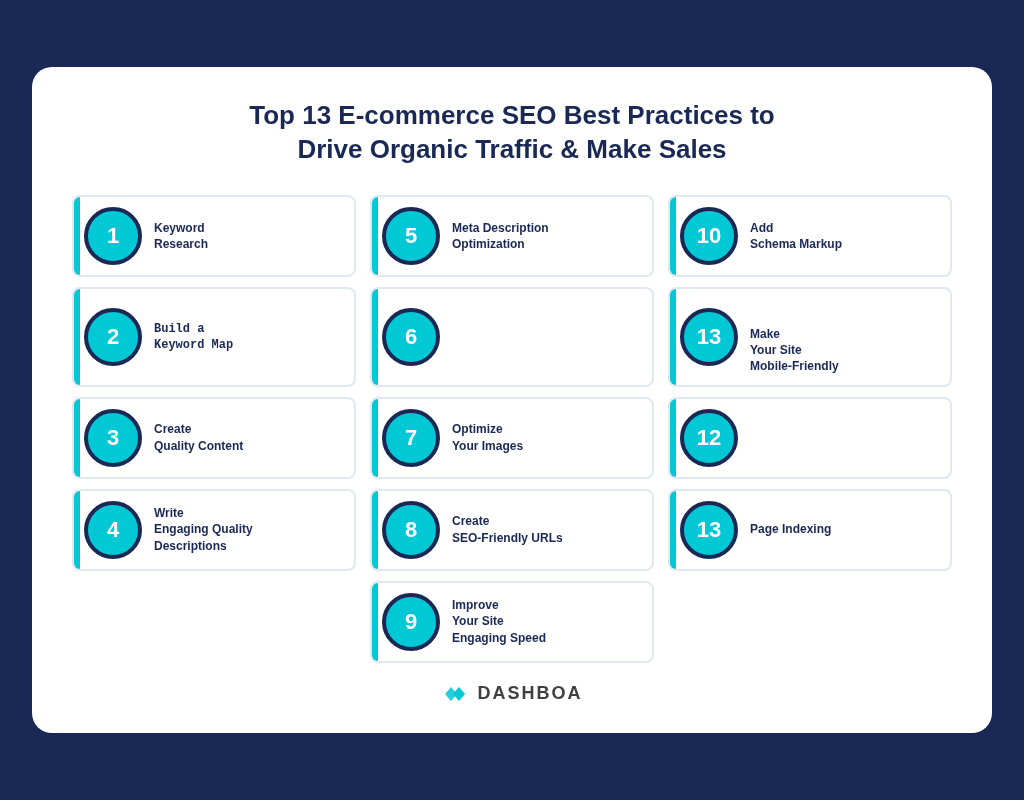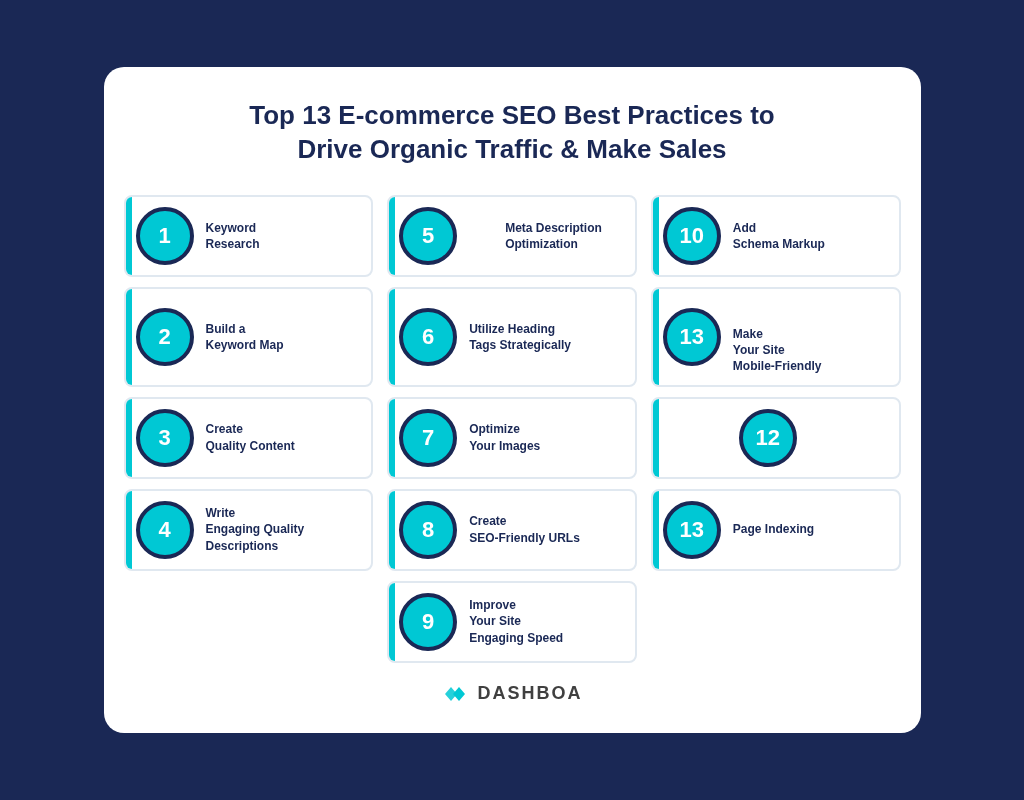--- a/index.html
+++ b/index.html
@@ -12,22 +12,22 @@
       align-items: center;
       min-height: 100vh;
       width: 1024px;
       height: 800px;
       overflow: hidden;
     }
 
     .card {
       background: white;
       border-radius: 20px;
-      width: 817px;
-      padding: 32px 20px 28px;
+      width: 960px;
+      padding: 32px 40px 28px;
       position: relative;
     }
 
     .title {
       text-align: center;
       color: #1a2855;
       font-size: 26px;
       font-weight: 800;
       line-height: 1.3;
       margin-bottom: 28px;
@@ -120,43 +120,41 @@
 
   <div class="grid" id="grid-container" style="display: grid; grid-template-columns: 1fr 1fr 1fr; grid-template-rows: repeat(5, auto); gap: 10px 14px;">
 
   <div class="item" style="grid-area: 1 / 1;">
         <div class="circle">1</div>
         <div class="item-label" style="white-space: pre-line;">Keyword
 Research</div>
       </div>
       <div class="item" style="grid-area: 2 / 1;">
         <div class="circle">2</div>
-        <div class="item-label" style="white-space: pre-line;">Build a
+        <div class="item-label" style="white-space: pre-line; font-family: Liberation Mono, monospace;">Build a
 Keyword Map</div>
       </div>
       <div class="item" style="grid-area: 3 / 1;">
         <div class="circle">3</div>
         <div class="item-label" style="white-space: pre-line;">Create
 Quality Content</div>
       </div>
       <div class="item" style="grid-area: 4 / 1;">
         <div class="circle">4</div>
         <div class="item-label" style="white-space: pre-line;">Write
 Engaging Quality
 Descriptions</div>
       </div>
       <div class="item" style="grid-area: 1 / 2;">
         <div class="circle">5</div>
-        <div class="item-label" style="white-space: pre-line; margin-left: 36px;">Meta Description
+        <div class="item-label" style="white-space: pre-line;">Meta Description
 Optimization</div>
       </div>
       <div class="item" style="grid-area: 2 / 2;">
         <div class="circle">6</div>
-        <div class="item-label" style="white-space: pre-line;">Utilize Heading
-Tags Strategically</div>
       </div>
       <div class="item" style="grid-area: 3 / 2;">
         <div class="circle">7</div>
         <div class="item-label" style="white-space: pre-line;">Optimize
 Your Images</div>
       </div>
       <div class="item" style="grid-area: 4 / 2;">
         <div class="circle">8</div>
         <div class="item-label" style="white-space: pre-line;">Create
 SEO-Friendly URLs</div>
@@ -171,21 +169,21 @@
         <div class="circle">10</div>
         <div class="item-label" style="white-space: pre-line;">Add
 Schema Markup</div>
       </div>
       <div class="item" style="grid-area: 2 / 3;">
         <div class="circle">13</div>
         <div class="item-label" style="white-space: pre-line; margin-top: 27px;">Make
 Your Site
 Mobile-Friendly</div>
       </div>
-      <div class="item" style="grid-area: 3 / 3; flex-direction: column;">
+      <div class="item" style="grid-area: 3 / 3;">
         <div class="circle">12</div>
       </div>
       <div class="item" style="grid-area: 4 / 3;">
         <div class="circle">13</div>
         <div class="item-label" style="white-space: pre-line;">Page Indexing</div>
       </div>
     </div>
 
   <div class="logo-area">
     <svg class="dashboa-svg" viewBox="0 0 28 22" fill="none" xmlns="http://www.w3.org/2000/svg">

